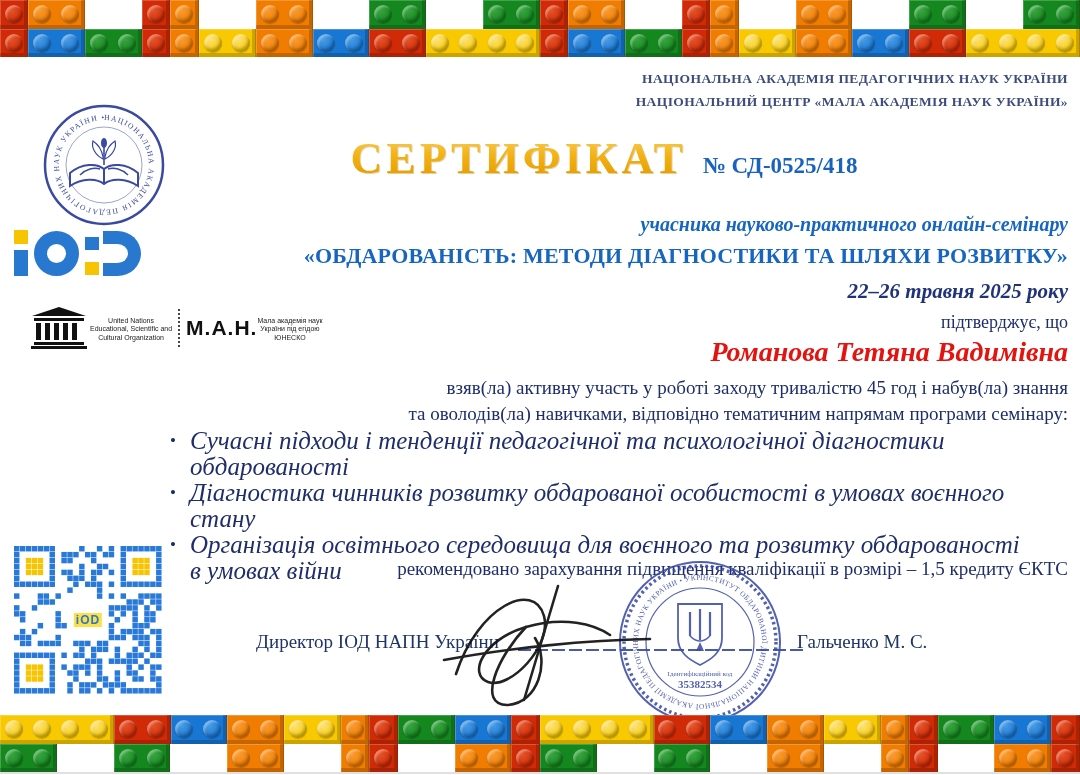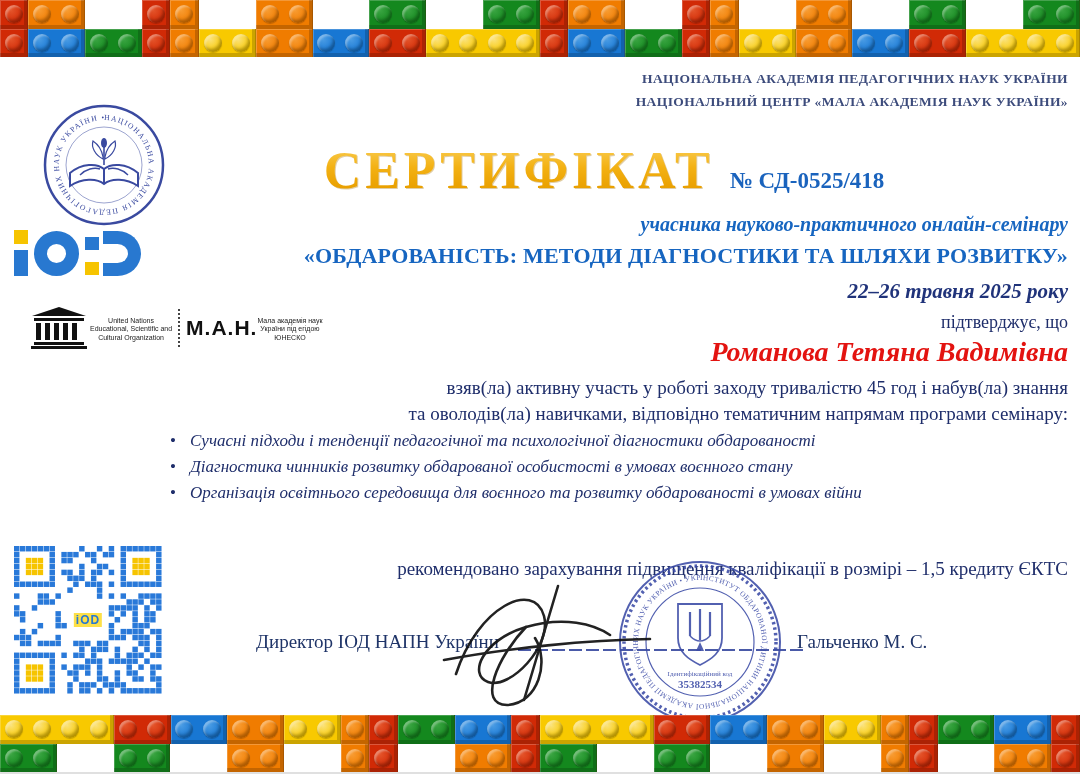--- a/index.html
+++ b/index.html
@@ -13,32 +13,32 @@
   .seg{height:100%;display:flex;align-items:center;justify-content:space-around;box-sizing:border-box;}
   .seg.colored{box-shadow:inset -3px -4px 0 rgba(0,0,0,.18), inset 1px 1px 0 rgba(255,255,255,.22);
                border-right:1px solid rgba(50,25,0,.38);}
   .stud{width:18px;height:18px;border-radius:50%;
         box-shadow:inset -2px -3px 3px rgba(0,0,0,.28), inset 2px 2px 2px rgba(255,255,255,.35), 0 1px 1px rgba(0,0,0,.22);}
   
   .abs{position:absolute;}
   .ctr{left:140px;width:928px;text-align:right;}
   .org-header{top:68px;font-size:13.5px;line-height:22.5px;letter-spacing:.4px;font-weight:600;color:#3d4c7c;}
   .title-row{top:133px;display:flex;justify-content:center;align-items:baseline;gap:16px;}
-  .cert-title{font-size:52px;font-weight:bold;letter-spacing:4px;
+  .cert-title{font-size:44px;font-weight:bold;letter-spacing:4px;
               background:linear-gradient(180deg,#fbd25e 0%,#f3b113 45%,#e9a000 80%,#f6c133 100%);
               -webkit-background-clip:text;background-clip:text;color:transparent;
-              filter:drop-shadow(1px 1px 0 rgba(170,115,0,.35));margin-top:8px;}
+              filter:drop-shadow(1px 1px 0 rgba(170,115,0,.35));}
   .cert-number{font-size:23px;font-weight:bold;color:#1a63bd;}
   .subtitle{top:213px;font-size:20px;font-weight:bold;font-style:italic;color:#1665c0;}
   .seminar{top:243px;font-size:22px;font-weight:bold;color:#1665c0;letter-spacing:.2px;}
   .date{top:279px;font-size:21px;font-weight:bold;font-style:italic;color:#20337a;}
   .confirm{top:312px;font-size:18px;color:#1f2e6b;}
   .recipient{top:336px;font-size:28px;font-weight:bold;font-style:italic;color:#e31310;}
   .body-par{top:375px;font-size:19px;line-height:26px;color:#1f2e6b;}
-  .topics{top:428px;left:168px;width:866px;text-align:left;font-size:17px;font-style:italic;color:#1f2e6b;}
+  .topics{top:428px;left:168px;width:866px;text-align:left;font-size:25px;font-style:italic;color:#1f2e6b;}
   .topic{position:relative;padding-left:22px;line-height:26px;}
   .topic::before{content:"•";position:absolute;left:2px;top:0;font-style:normal;font-size:17px;}
   .credit{top:558px;font-size:19px;color:#1f2e6b;}
   
   .sig-label{top:631px;left:256px;font-size:19px;color:#1f3468;z-index:1;}
   .sig-name{top:631px;left:797px;font-size:19px;color:#1f3468;z-index:1;}
   .sig-line{top:649px;left:518px;width:288px;height:2px;z-index:1;
             background:repeating-linear-gradient(90deg,#4a5aa8 0 13px,transparent 13px 17px);}
   .sig-svg{top:578px;left:438px;z-index:4;}
   .stamp-svg{top:554px;left:612px;z-index:2;opacity:.88;}

